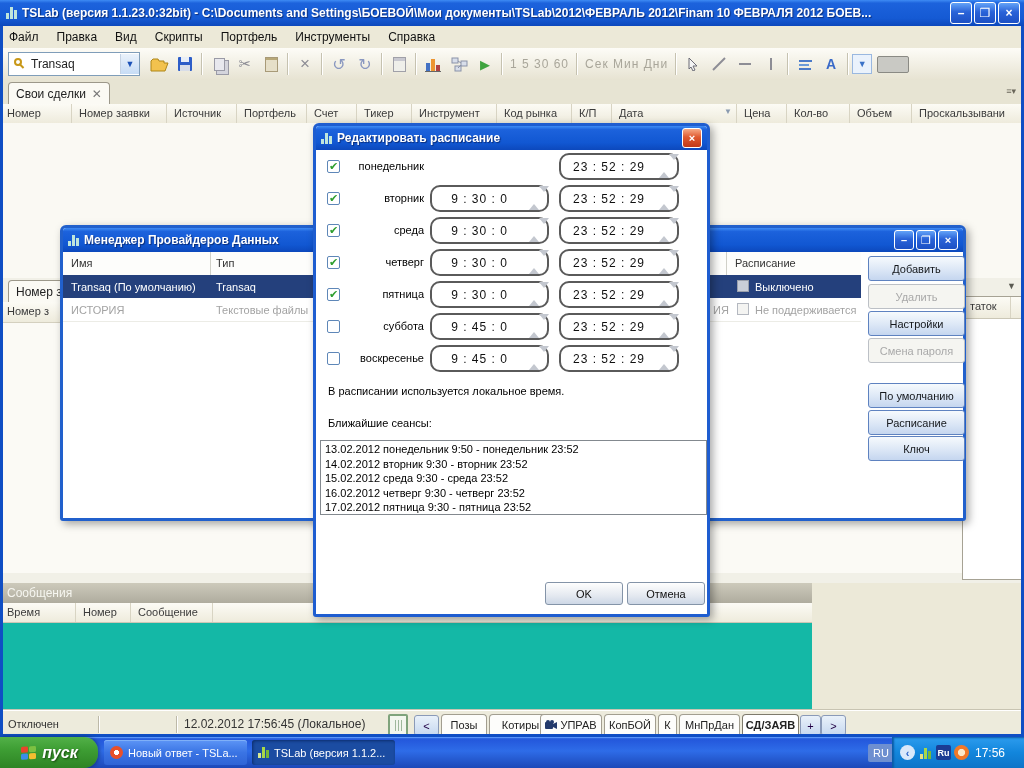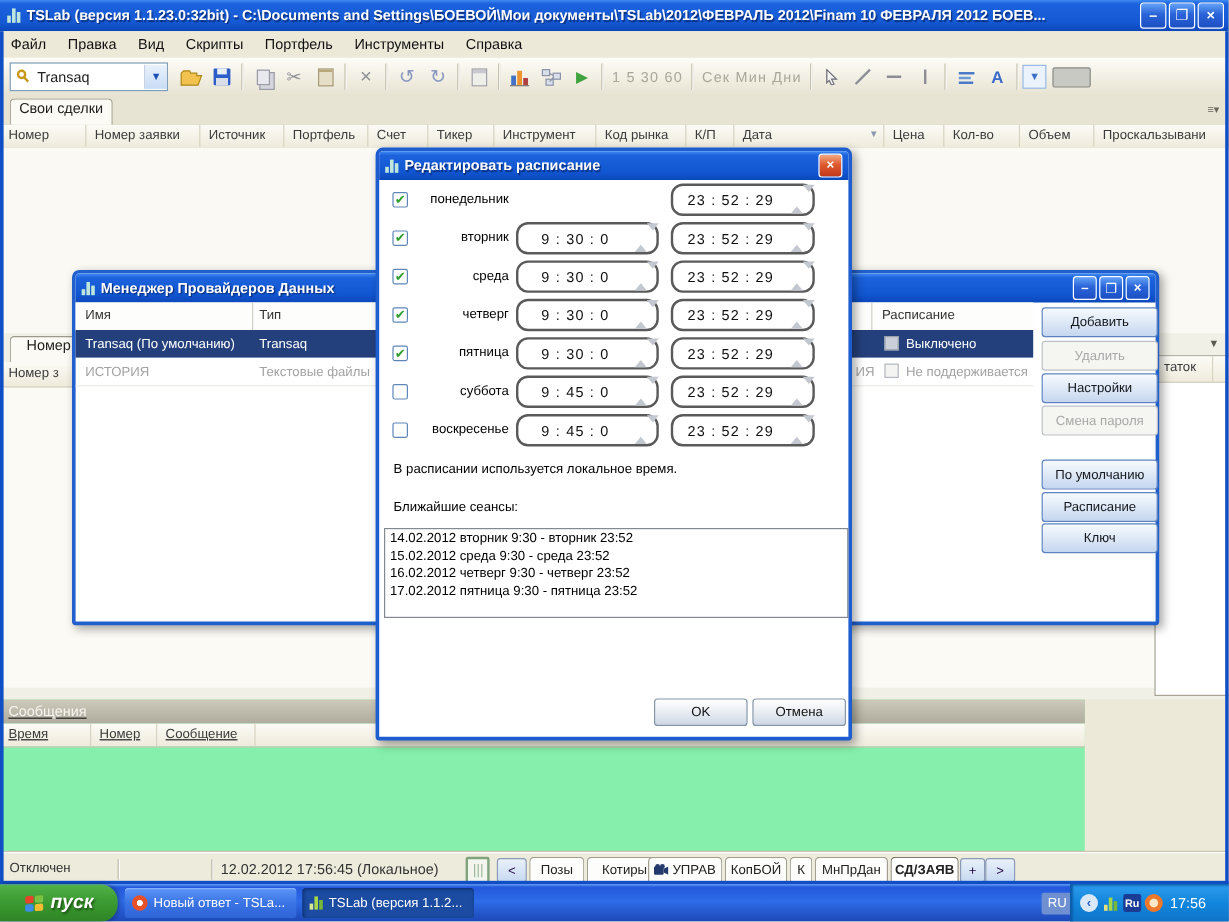--- a/index.html
+++ b/index.html
@@ -26,36 +26,36 @@
   .tbtn{width:26px;height:26px;display:flex;align-items:center;justify-content:center;font-size:15px;color:#8D8D95;}
   .tbtxt{color:#A9A69A;font-size:12px;padding:0 4px;letter-spacing:1px;}
   #provider-combo{width:130px;height:22px;border:1px solid #7F9DB9;background:#fff;margin:0 6px 0 8px;
     display:flex;align-items:center;font-size:12px;}
   #provider-combo .dd{margin-left:auto;width:18px;height:20px;border-left:1px solid #C4D2E4;
     background:linear-gradient(#EAF2FB,#C7DCF5);display:flex;align-items:center;justify-content:center;color:#1C52B8;font-size:9px;}
 
   
   #tabstrip{left:0;top:80px;width:1024px;height:24px;background:#E7E4D3;border-bottom:1px solid #B9B5A4;}
   .doc-tab{position:absolute;left:8px;top:2px;height:21px;padding:0 7px;background:#FBFAF4;
-    border:1px solid #9C988A;border-bottom:none;border-radius:4px 4px 0 0;display:flex;align-items:center;font-size:12px;gap:6px;flex-direction:column;}
+    border:1px solid #9C988A;border-bottom:none;border-radius:4px 4px 0 0;display:flex;align-items:center;font-size:12px;gap:6px;}
   .tabclose{color:#777;font-size:12px;font-weight:bold;}
   .hdr-row{background:linear-gradient(#FCFBF5,#EEEBDC);border-bottom:1px solid #CBC7B6;display:flex;}
   .col{border-right:1px solid #D8D4C3;padding:3px 0 0 7px;font-size:11px;color:#3B3B3B;
     white-space:nowrap;overflow:hidden;box-sizing:border-box;}
   #trades-header{left:0;top:104px;width:1024px;height:19px;}
   #trades-body{left:0;top:123px;width:1024px;height:155px;background:#FAF9F3;}
 
   
   #pane2{left:0;top:278px;width:1024px;height:305px;background:#F1F0E7;}
   #pane2 .content{position:absolute;left:0;top:44px;width:1024px;height:250px;background:#FBFAF5;border-top:1px solid #D4D0BF;}
   #rpane{left:962px;top:296px;width:61px;height:282px;background:#fff;border:1px solid #A6A294;}
   .pane-arrow{color:#5A5A52;font-size:9px;}
 
   
-  #messages{left:0;top:583px;width:904px;height:127px;background:#86efac;text-decoration:underline;}
+  #messages{left:0;top:583px;width:812px;height:127px;background:#14b8a6;}
   #messages .caption{height:20px;background:linear-gradient(#CDCaBB,#AFAC9E);
     background:linear-gradient(#CDCABB,#AFAC9E);color:#F6F6F0;font-size:12px;display:flex;align-items:center;padding-left:7px;}
   #statusbar{left:0;top:710px;width:1024px;height:27px;background:#EDEBDC;border-top:1px solid #fff;
     box-shadow:0 -1px 0 #C8C4B2;font-size:11px;color:#333;}
   .stsep{position:absolute;top:5px;width:1px;height:17px;background:#BDB9A8;border-right:1px solid #fff;}
   .stab{position:absolute;top:3px;height:21px;background:#FDFDFB;border:1px solid #A29E90;border-bottom:none;
     border-radius:4px 4px 0 0;display:flex;align-items:center;justify-content:center;font-size:11px;color:#222;box-sizing:border-box;gap:3px;}
   .stab.active{background:#fff;border-color:#7E7A6C;font-weight:bold;}
   .stbtn{position:absolute;top:4px;height:19px;border:1px solid #8A9AB8;border-radius:3px;
     background:linear-gradient(#E9F1FA,#C6D8F0);display:flex;align-items:center;justify-content:center;font-size:11px;color:#204;}
@@ -473,20 +473,21 @@
     <span class="spin" style="left:243px;width:120px">
         <span class="val">23 : 52 : 29</span>
         <span class="arrows"><span class="tri-up"></span><span class="tri-dn"></span></span>
       </span>
   </div>
 
   <span class="note" style="top:259px">В расписании используется локальное время.</span>
   <span class="note" style="top:291px">Ближайшие сеансы:</span>
 
   <div id="sessions">
+    <div>13.02.2012 понедельник 9:50 - понедельник 23:52</div>
     <div>14.02.2012 вторник 9:30 - вторник 23:52</div>
     <div>15.02.2012 среда 9:30 - среда 23:52</div>
     <div>16.02.2012 четверг 9:30 - четверг 23:52</div>
     <div>17.02.2012 пятница 9:30 - пятница 23:52</div>
   </div>
 
   <span class="dlgbtn" style="left:229px">OK</span>
   <span class="dlgbtn" style="left:311px">Отмена</span>
 </div>
 

